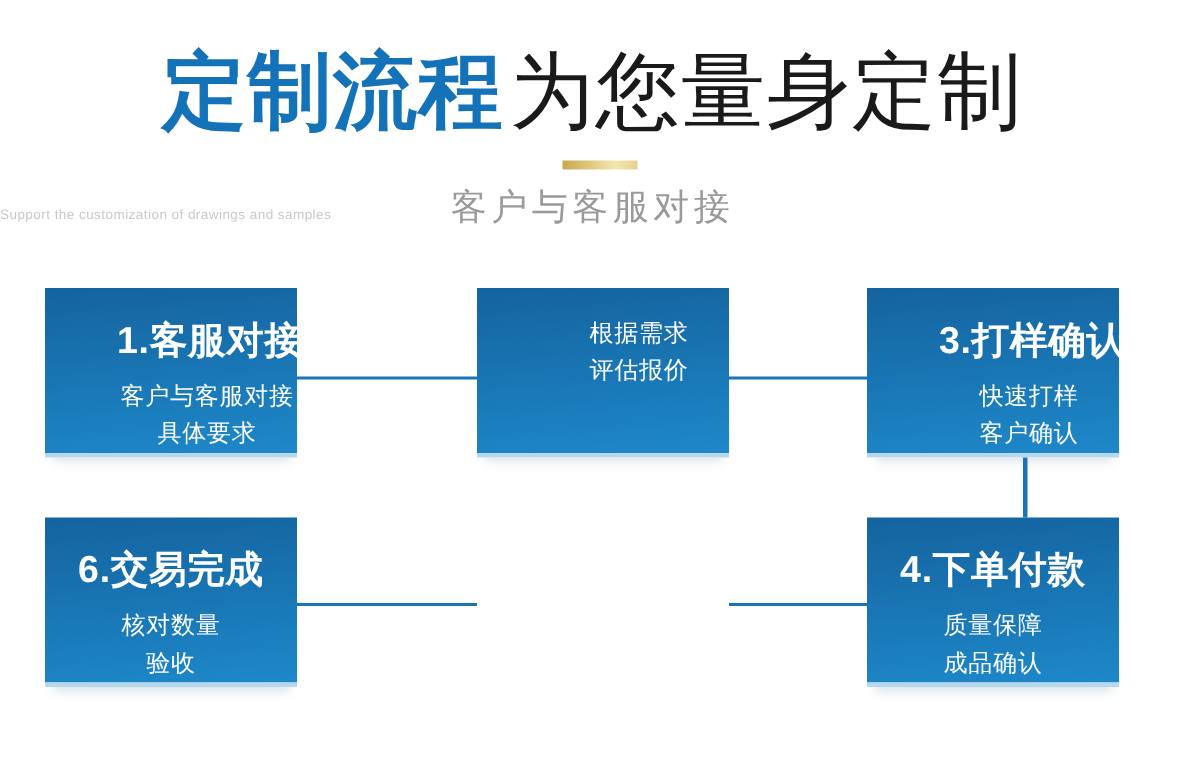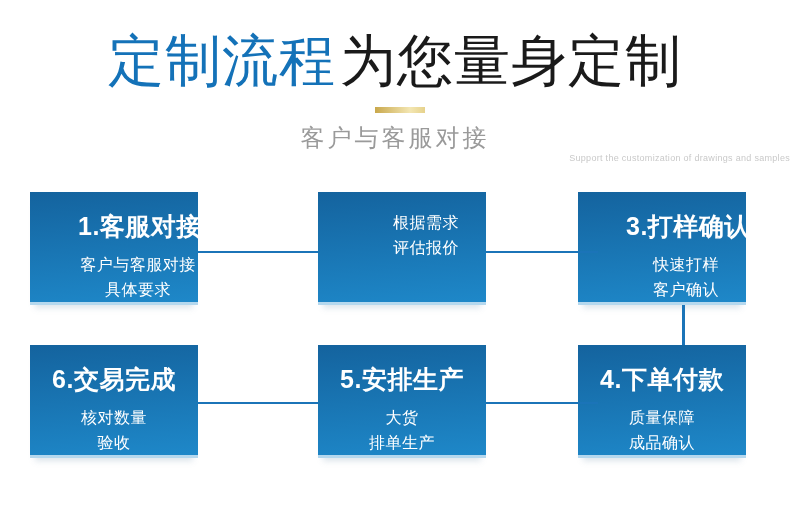--- a/index.html
+++ b/index.html
@@ -29,21 +29,21 @@
     position:absolute;
     top:28px; left:0; width:100%;
     text-align:center;
     font-size:56px;
     line-height:66px;
     letter-spacing:1px;
     white-space:nowrap;
   }
   .title-blue{
     color:var(--title-blue,#1472b8);
-    font-weight:400;
+    font-weight:700;
   }
   .title-dark{
     color:var(--title-dark,#1a1a1a);
     font-weight:400;
     margin-left:4px;
   }
   .gold-bar{
     position:absolute;
     top:107px; left:375px;
     width:50px; height:6px;
@@ -52,22 +52,22 @@
   .subtitle{
     position:absolute;
     top:122px; left:0; width:100%;
     text-align:center;
     font-size:24px;
     letter-spacing:3px;
     color:var(--subtitle-gray,#9a9a9a);
   }
   .subtitle-en{
     position:absolute;
-    top:153px; left:0; width:100%;
-    text-align:right;
+    top:138px; left:0; width:100%;
+    text-align:left;
     font-size:9px;
     letter-spacing:.3px;
     color:var(--subtitle-en-gray,#c9c9c9);
   }
   
   .step-box{
     position:absolute;
     width:168px;
     height:113px;
     background:linear-gradient(175deg,var(--box-grad-top,#14639e) 0%,var(--box-grad-bottom,#1e88c9) 100%);
@@ -132,25 +132,20 @@
     <div class="step-title">3.打样确认</div>
     <div class="step-line">快速打样</div>
     <div class="step-line">客户确认</div>
   </div>
 
   <div class="step-box r2 c1">
     <div class="step-title">6.交易完成</div>
     <div class="step-line">核对数量</div>
     <div class="step-line">验收</div>
   </div>
-  <div class="step-box r2 c2">
-    <div class="step-title">5.安排生产</div>
-    <div class="step-line">大货</div>
-    <div class="step-line">排单生产</div>
-  </div>
   <div class="step-box r2 c3">
     <div class="step-title">4.下单付款</div>
     <div class="step-line">质量保障</div>
     <div class="step-line">成品确认</div>
   </div>
 
   <div class="connector conn-h conn-12"></div>
   <div class="connector conn-h conn-23"></div>
   <div class="connector conn-v34"></div>
   <div class="connector conn-h conn-65"></div>

